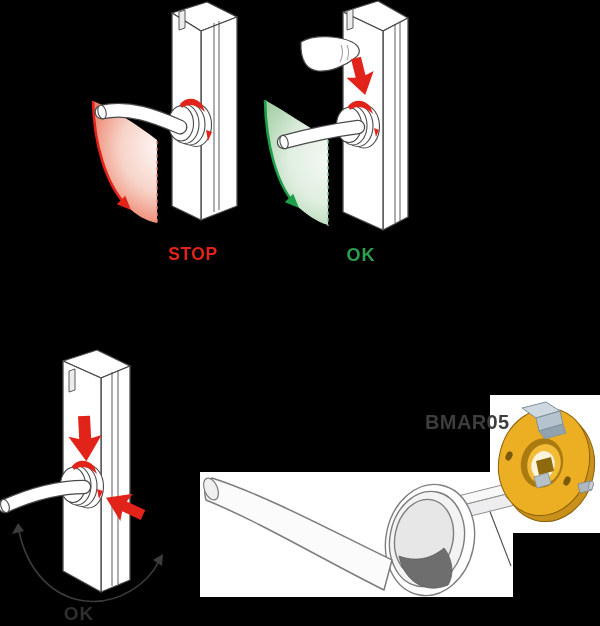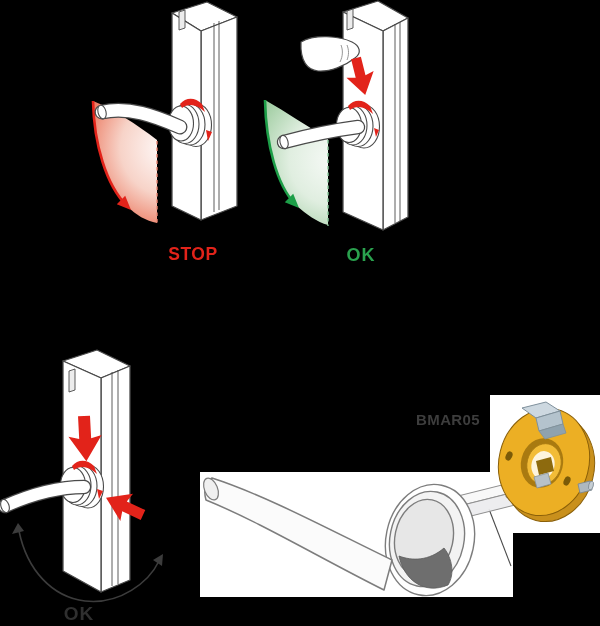--- a/index.html
+++ b/index.html
@@ -10,21 +10,21 @@
     border-radius:9px;
   }
   .stage svg{position:absolute;left:0;top:0;}
   .fig-label{
     position:absolute;font-weight:bold;line-height:1;white-space:nowrap;
     text-align:center;user-select:none;
   }
   .label-stop{left:163px;top:246px;width:60px;font-size:17.5px;letter-spacing:.6px;color:var(--stop_red,#e2231a);}
   .label-ok-press{left:343px;top:246px;width:36px;font-size:18px;letter-spacing:1px;color:var(--ok_green,#2aa14e);}
   .label-ok-rotation{left:58px;top:604px;width:42px;font-size:19px;letter-spacing:1px;color:var(--rotation_label_dark,#2f2f2f);}
-  .label-product{left:416px;top:412px;font-size:15px;letter-spacing:.4px;color:var(--product_label_dark,#3d3d3d);}
+  .label-product{left:425px;top:412px;font-size:20px;letter-spacing:.4px;color:var(--product_label_dark,#3d3d3d);}
 </style>
 </head>
 <body>
 
 <div class="stage">
 
   <svg width="600" height="626" viewBox="0 0 600 626">
     <defs>
       <radialGradient id="gradRed" gradientUnits="userSpaceOnUse" cx="168" cy="148" r="95">
         <stop offset="0" stop-color="#fffdfd"></stop>

